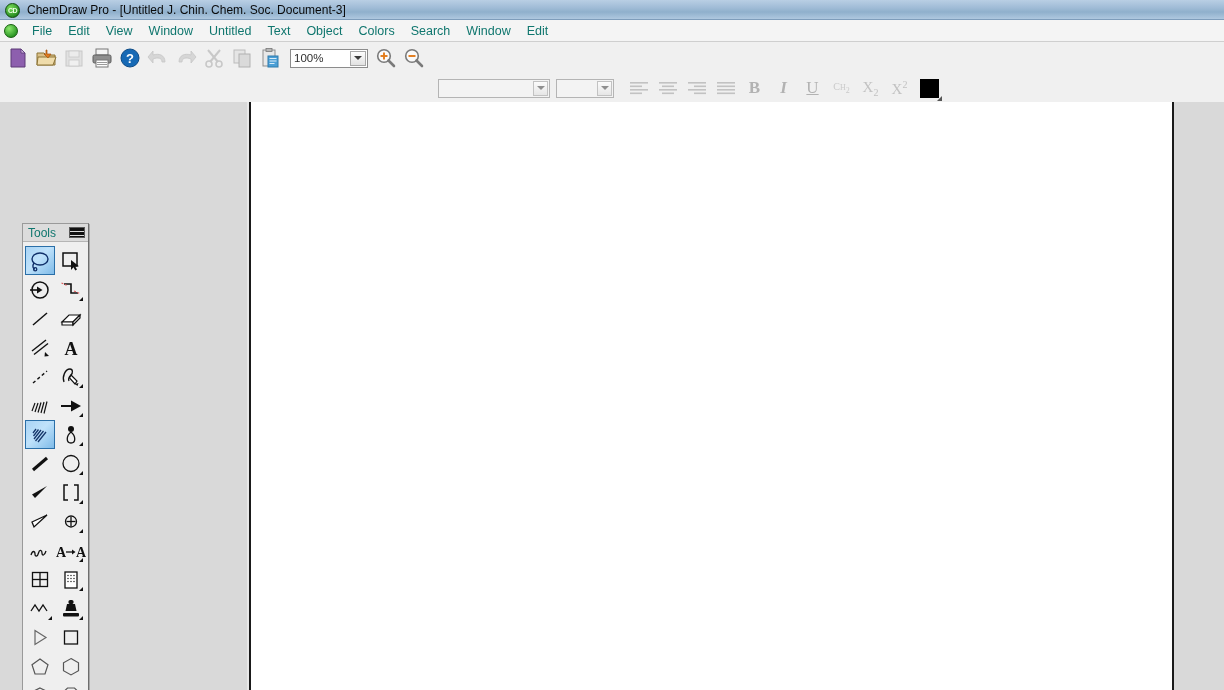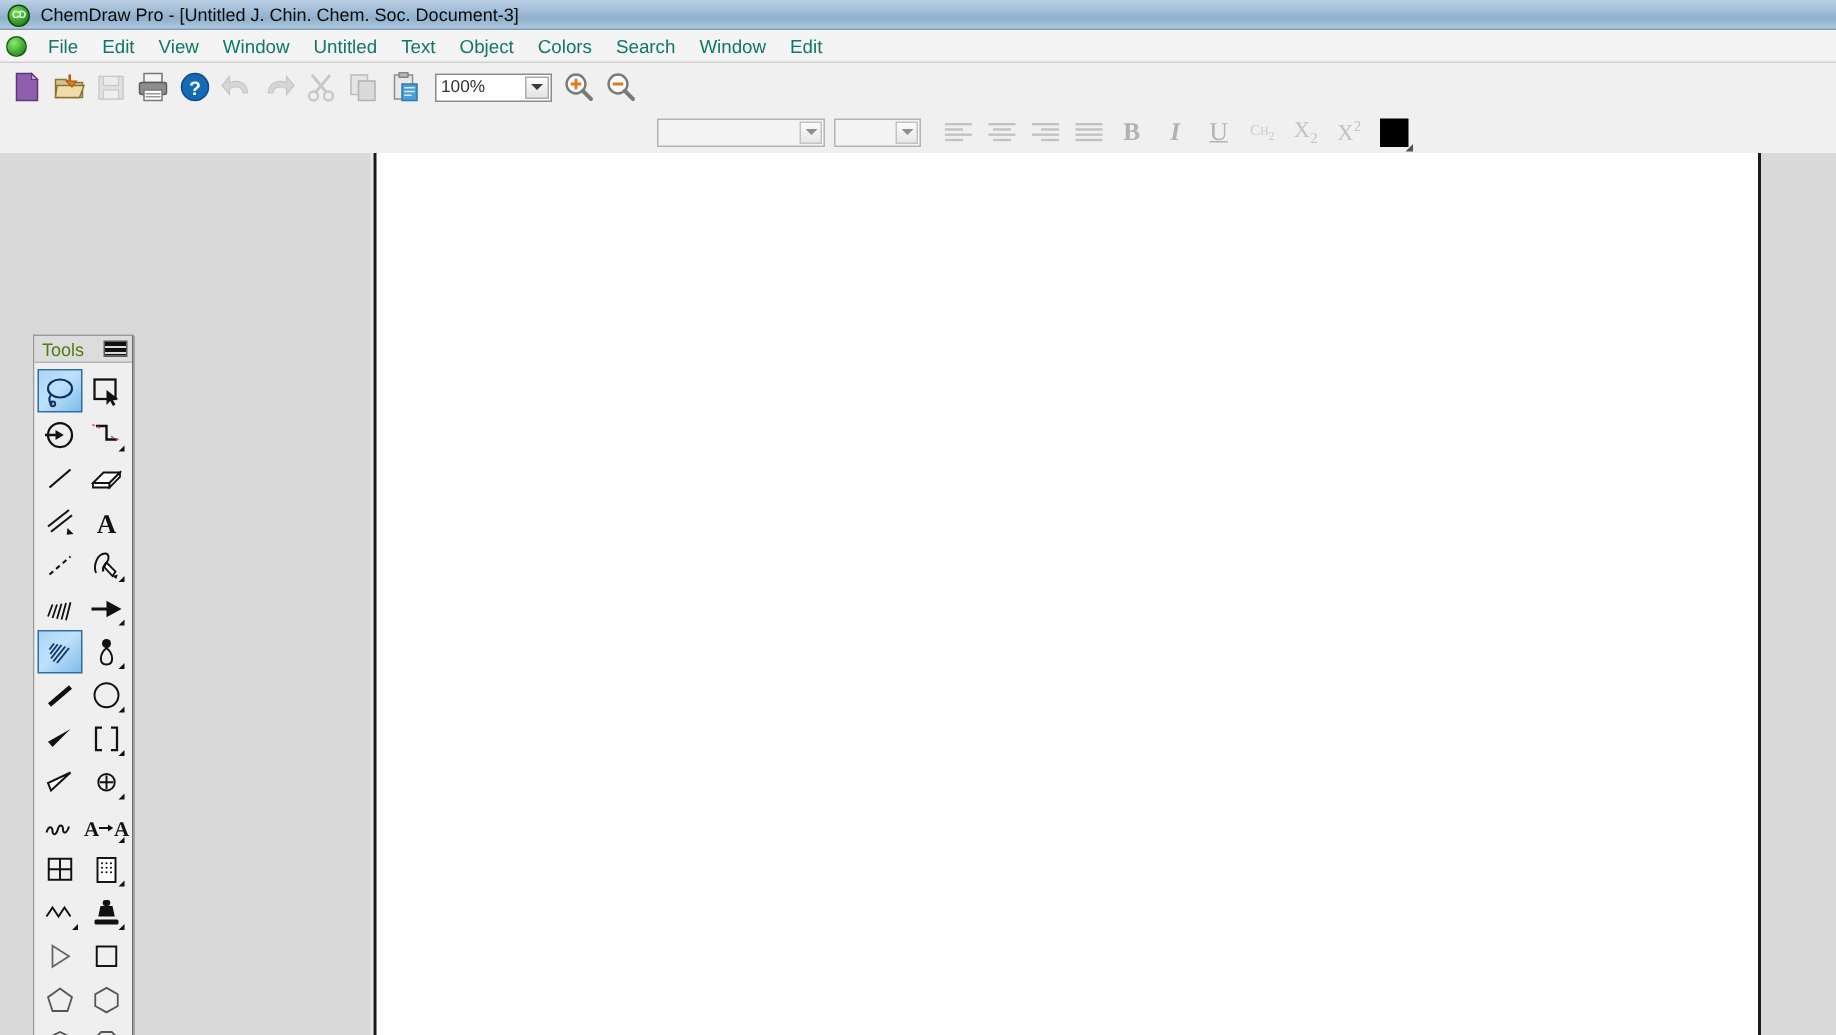--- a/index.html
+++ b/index.html
@@ -225,21 +225,21 @@
   .tools-title {
     height: 18px;
     background: #dcdcdc;
     display: flex; align-items: center; justify-content: space-between;
     padding: 0 3px 0 5px;
     box-sizing: border-box;
     border-bottom: 1px solid #b5b5b5;
   }
   .tools-title span {
     font-size: 12px;
-    color: #4d7c0f;
+    color: #0f766e;
   }
   .grip {
     width: 16px; height: 11px;
     background:
       linear-gradient(to bottom,
         #111 0 3px, #dcdcdc 3px 4px,
         #111 4px 7px, #dcdcdc 7px 8px,
         #111 8px 11px);
     border: 1px solid #5a5a5a;
     box-sizing: border-box;

